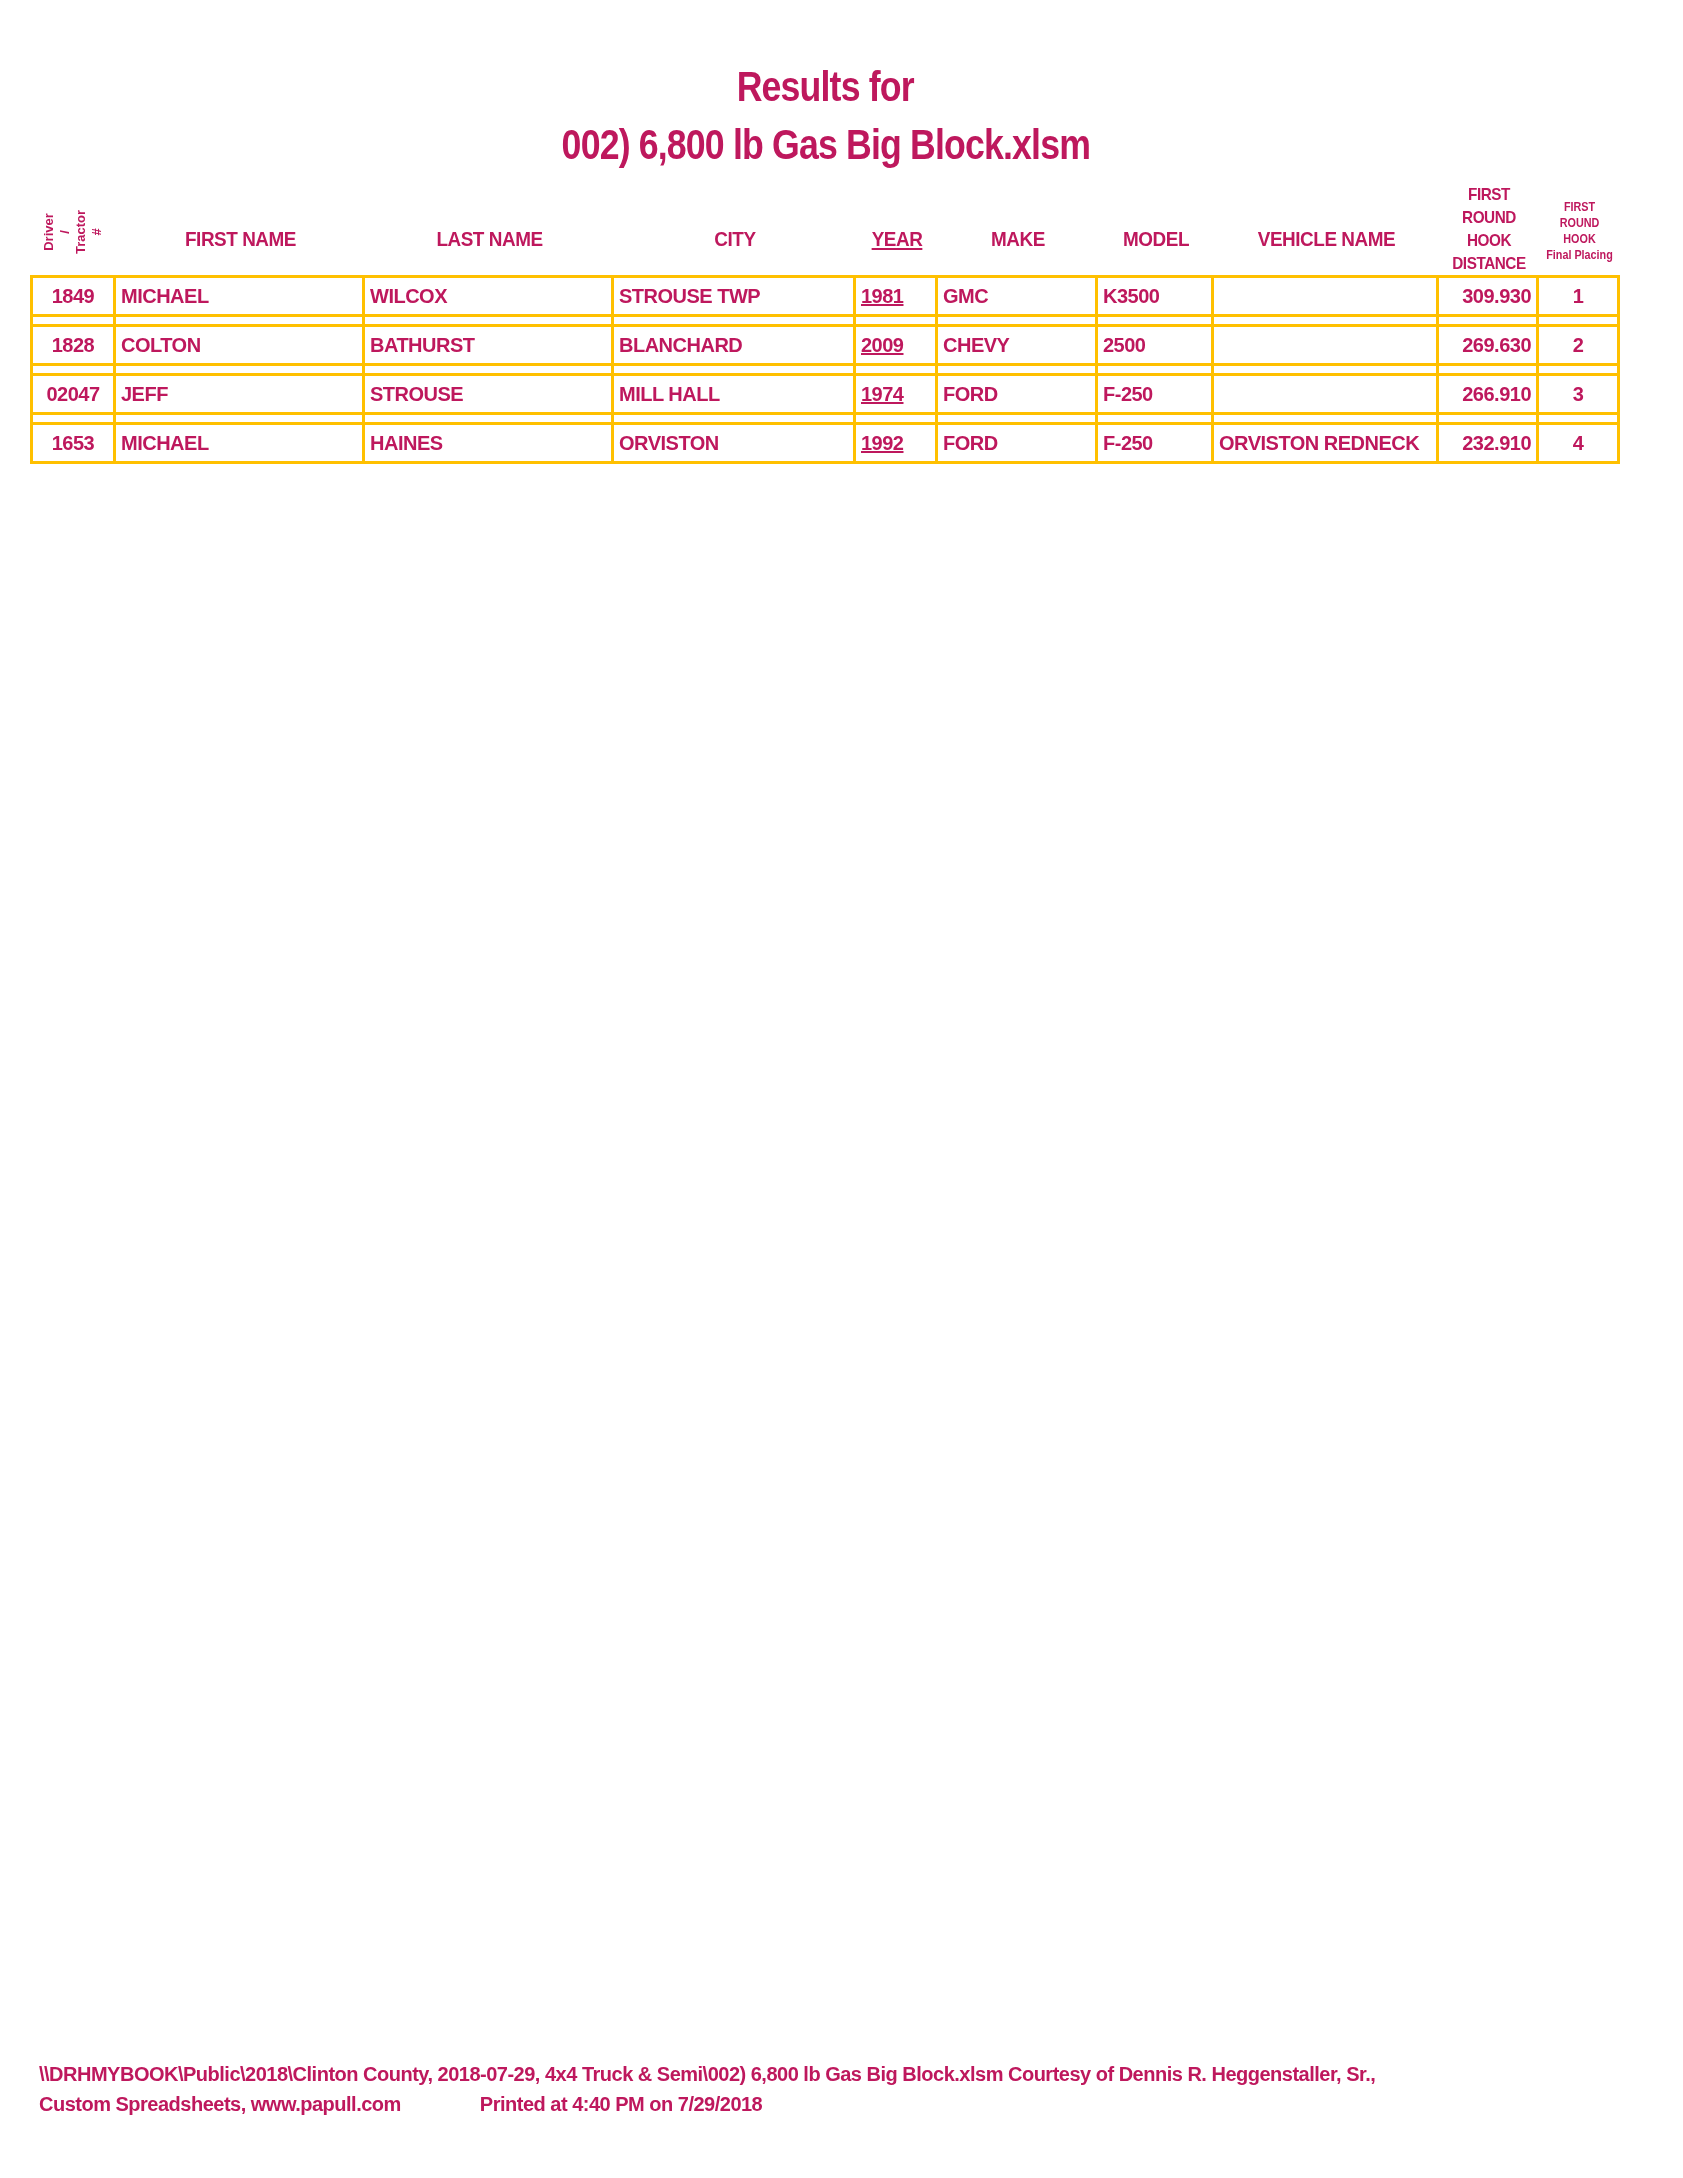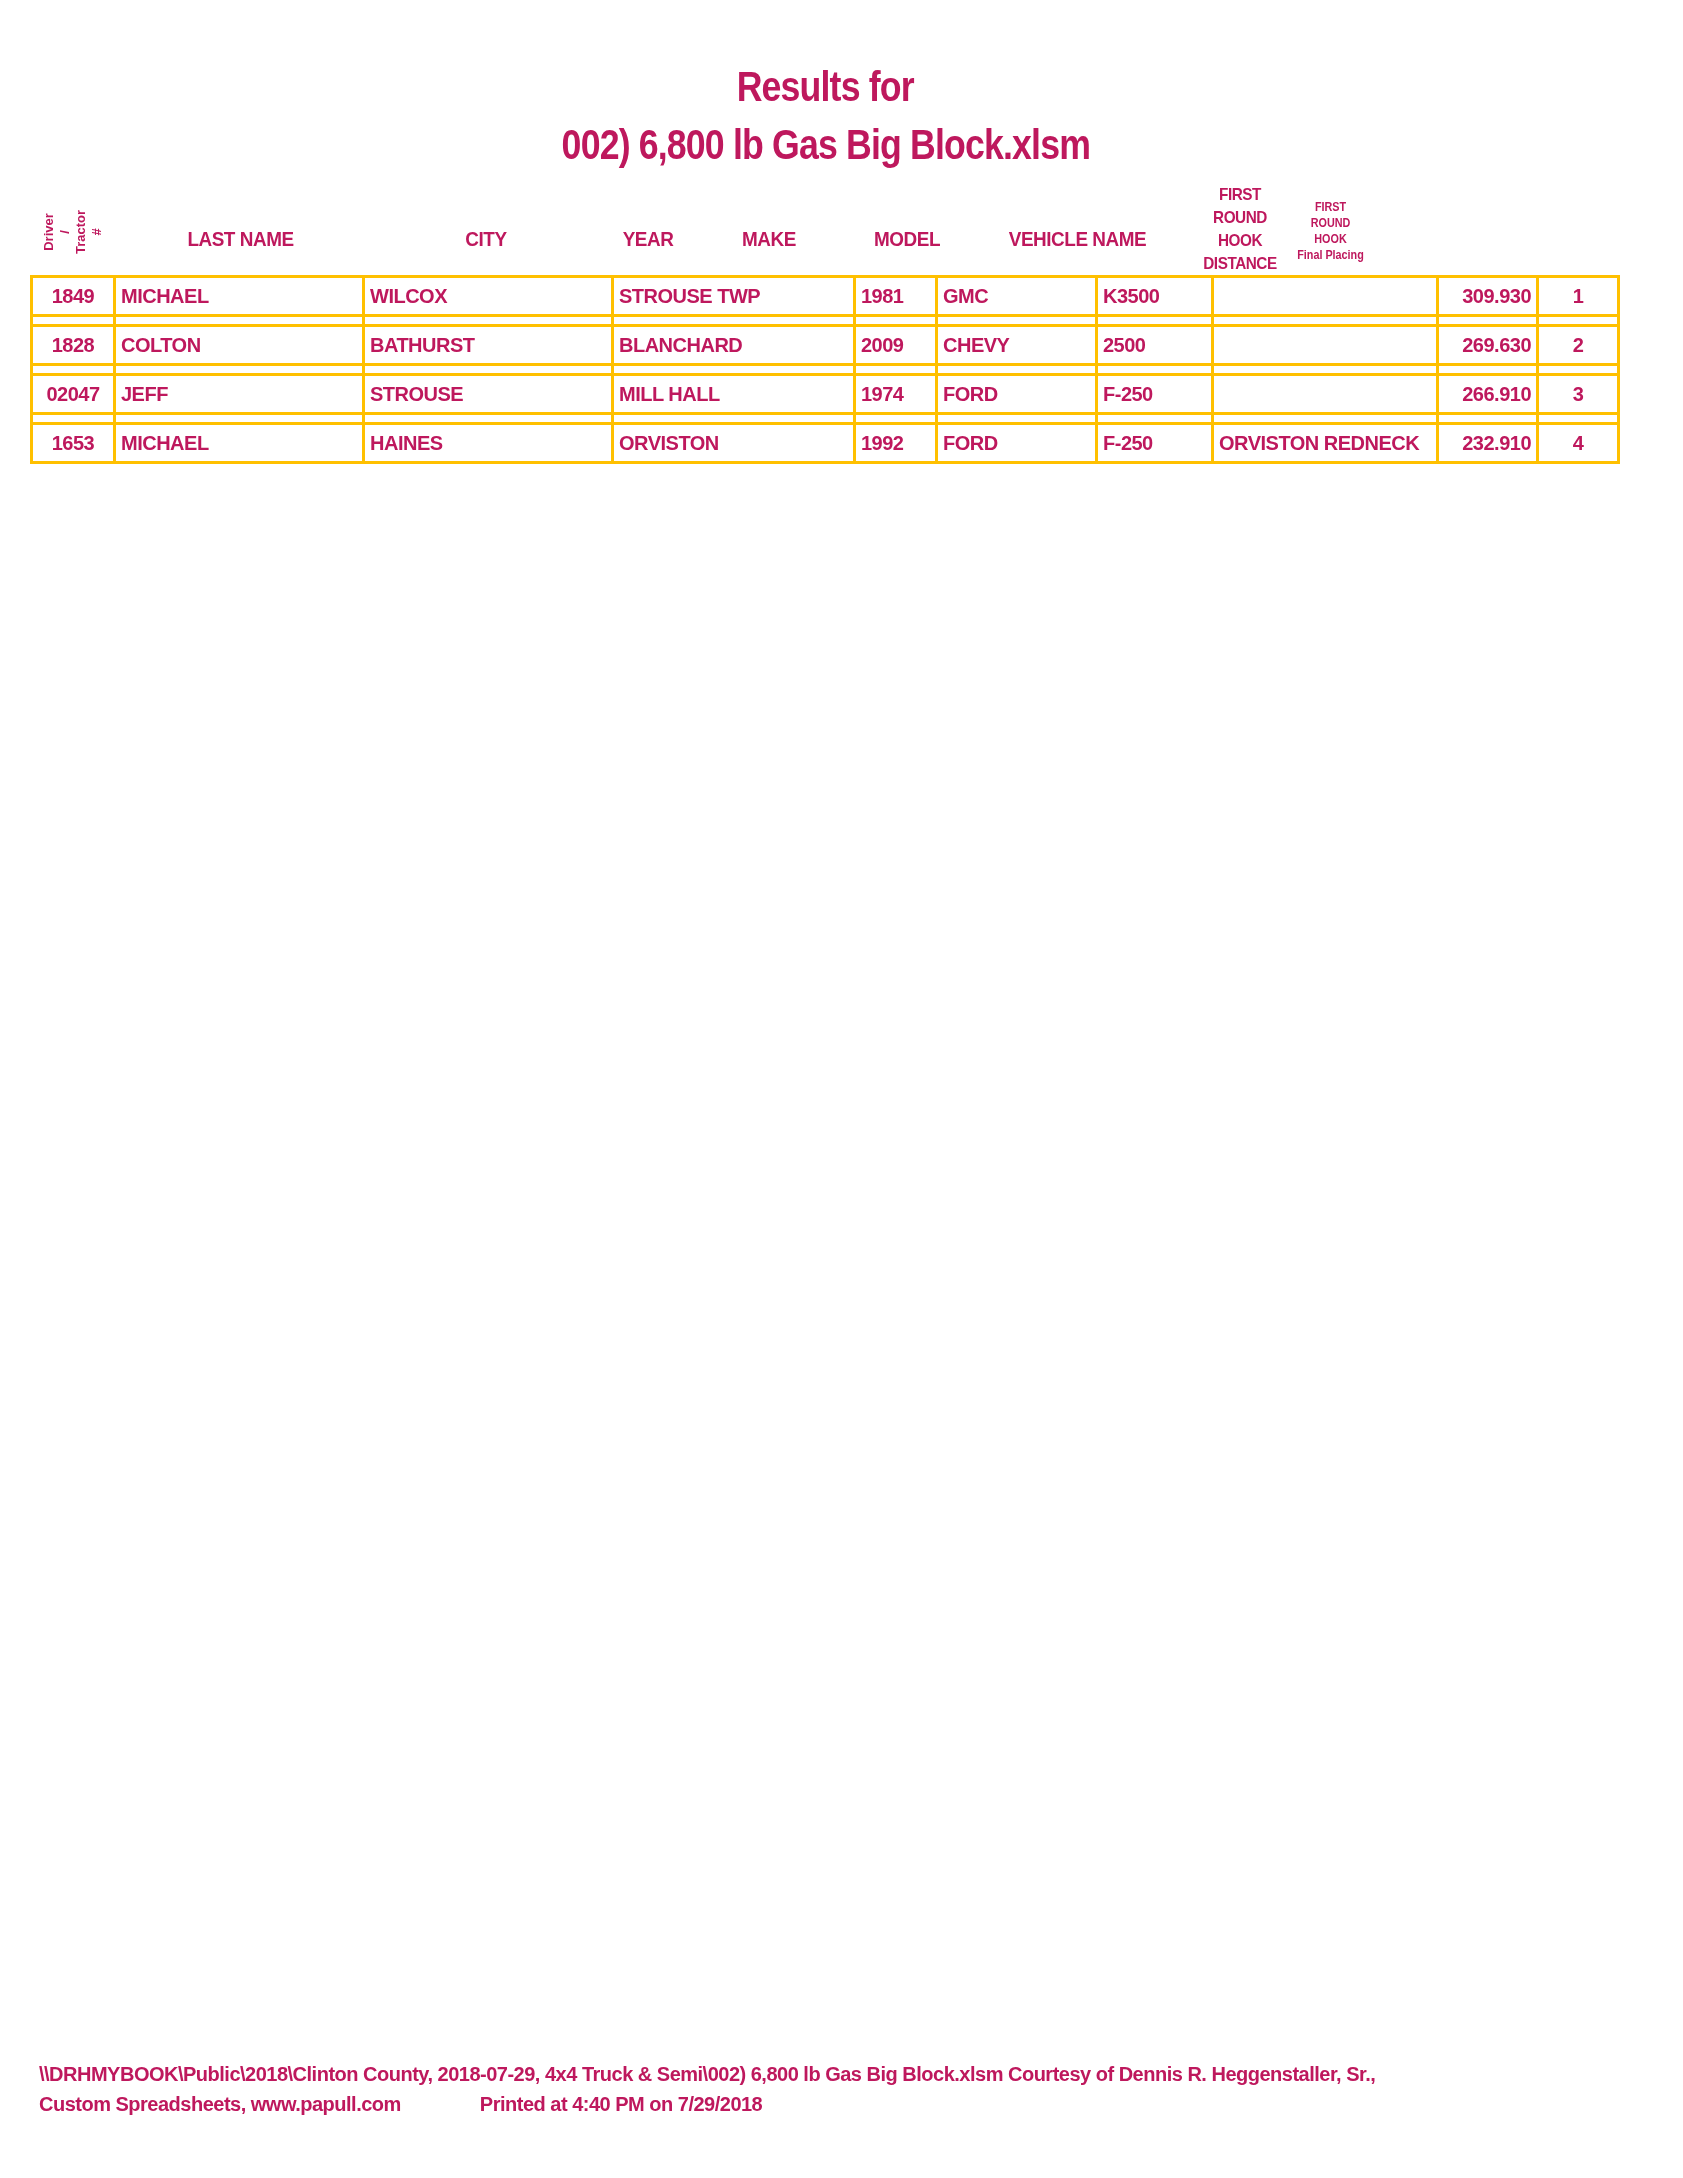--- a/index.html
+++ b/index.html
@@ -61,21 +61,21 @@
   .t-gap .gcell{
     box-sizing:border-box;height:7px;
     border-right:3px solid var(--bd);
   }
   .t-gap .gcell:first-child{border-left:3px solid var(--bd);}
   
   .c-driver{width:86px;}
   .c-first_name{width:249px;}
   .c-last_name{width:249px;}
   .c-city{width:242px;}
-  .c-year{width:82px;}
+  .c-year{width:82px;text-decoration:underline;}
   .c-make{width:160px;}
   .c-model{width:116px;}
   .c-vehicle_name{width:225px;}
   .c-hook_distance{width:100px;}
   .c-final_placing{width:81px;}
   
   .cell.c-driver,.cell.c-final_placing{justify-content:center;}
   .cell.c-first_name,.cell.c-last_name,.cell.c-city,.cell.c-year,
   .cell.c-make,.cell.c-model,.cell.c-vehicle_name{justify-content:flex-start;padding-left:5px;}
   .cell.c-hook_distance{justify-content:flex-end;padding-right:5px;}
@@ -96,20 +96,23 @@
     <span>Results for</span>
   </div>
   <div class="title-block title2">
     <span>002) 6,800 lb Gas Big Block.xlsm</span>
   </div>
 
   <div class="header-row">
     <div class="hcell h-driver c-driver">
       <span class="rot" style="white-space: pre-line;">Driver /
 Tractor #</span>
+    </div>
+    <div class="hcell c-first_name">
+      <span class="hl">FIRST NAME</span>
     </div>
     <div class="hcell c-last_name">
       <span class="hl">LAST NAME</span>
     </div>
     <div class="hcell c-city">
       <span class="hl">CITY</span>
     </div>
     <div class="hcell c-year">
       <span class="hl">YEAR</span>
     </div>

